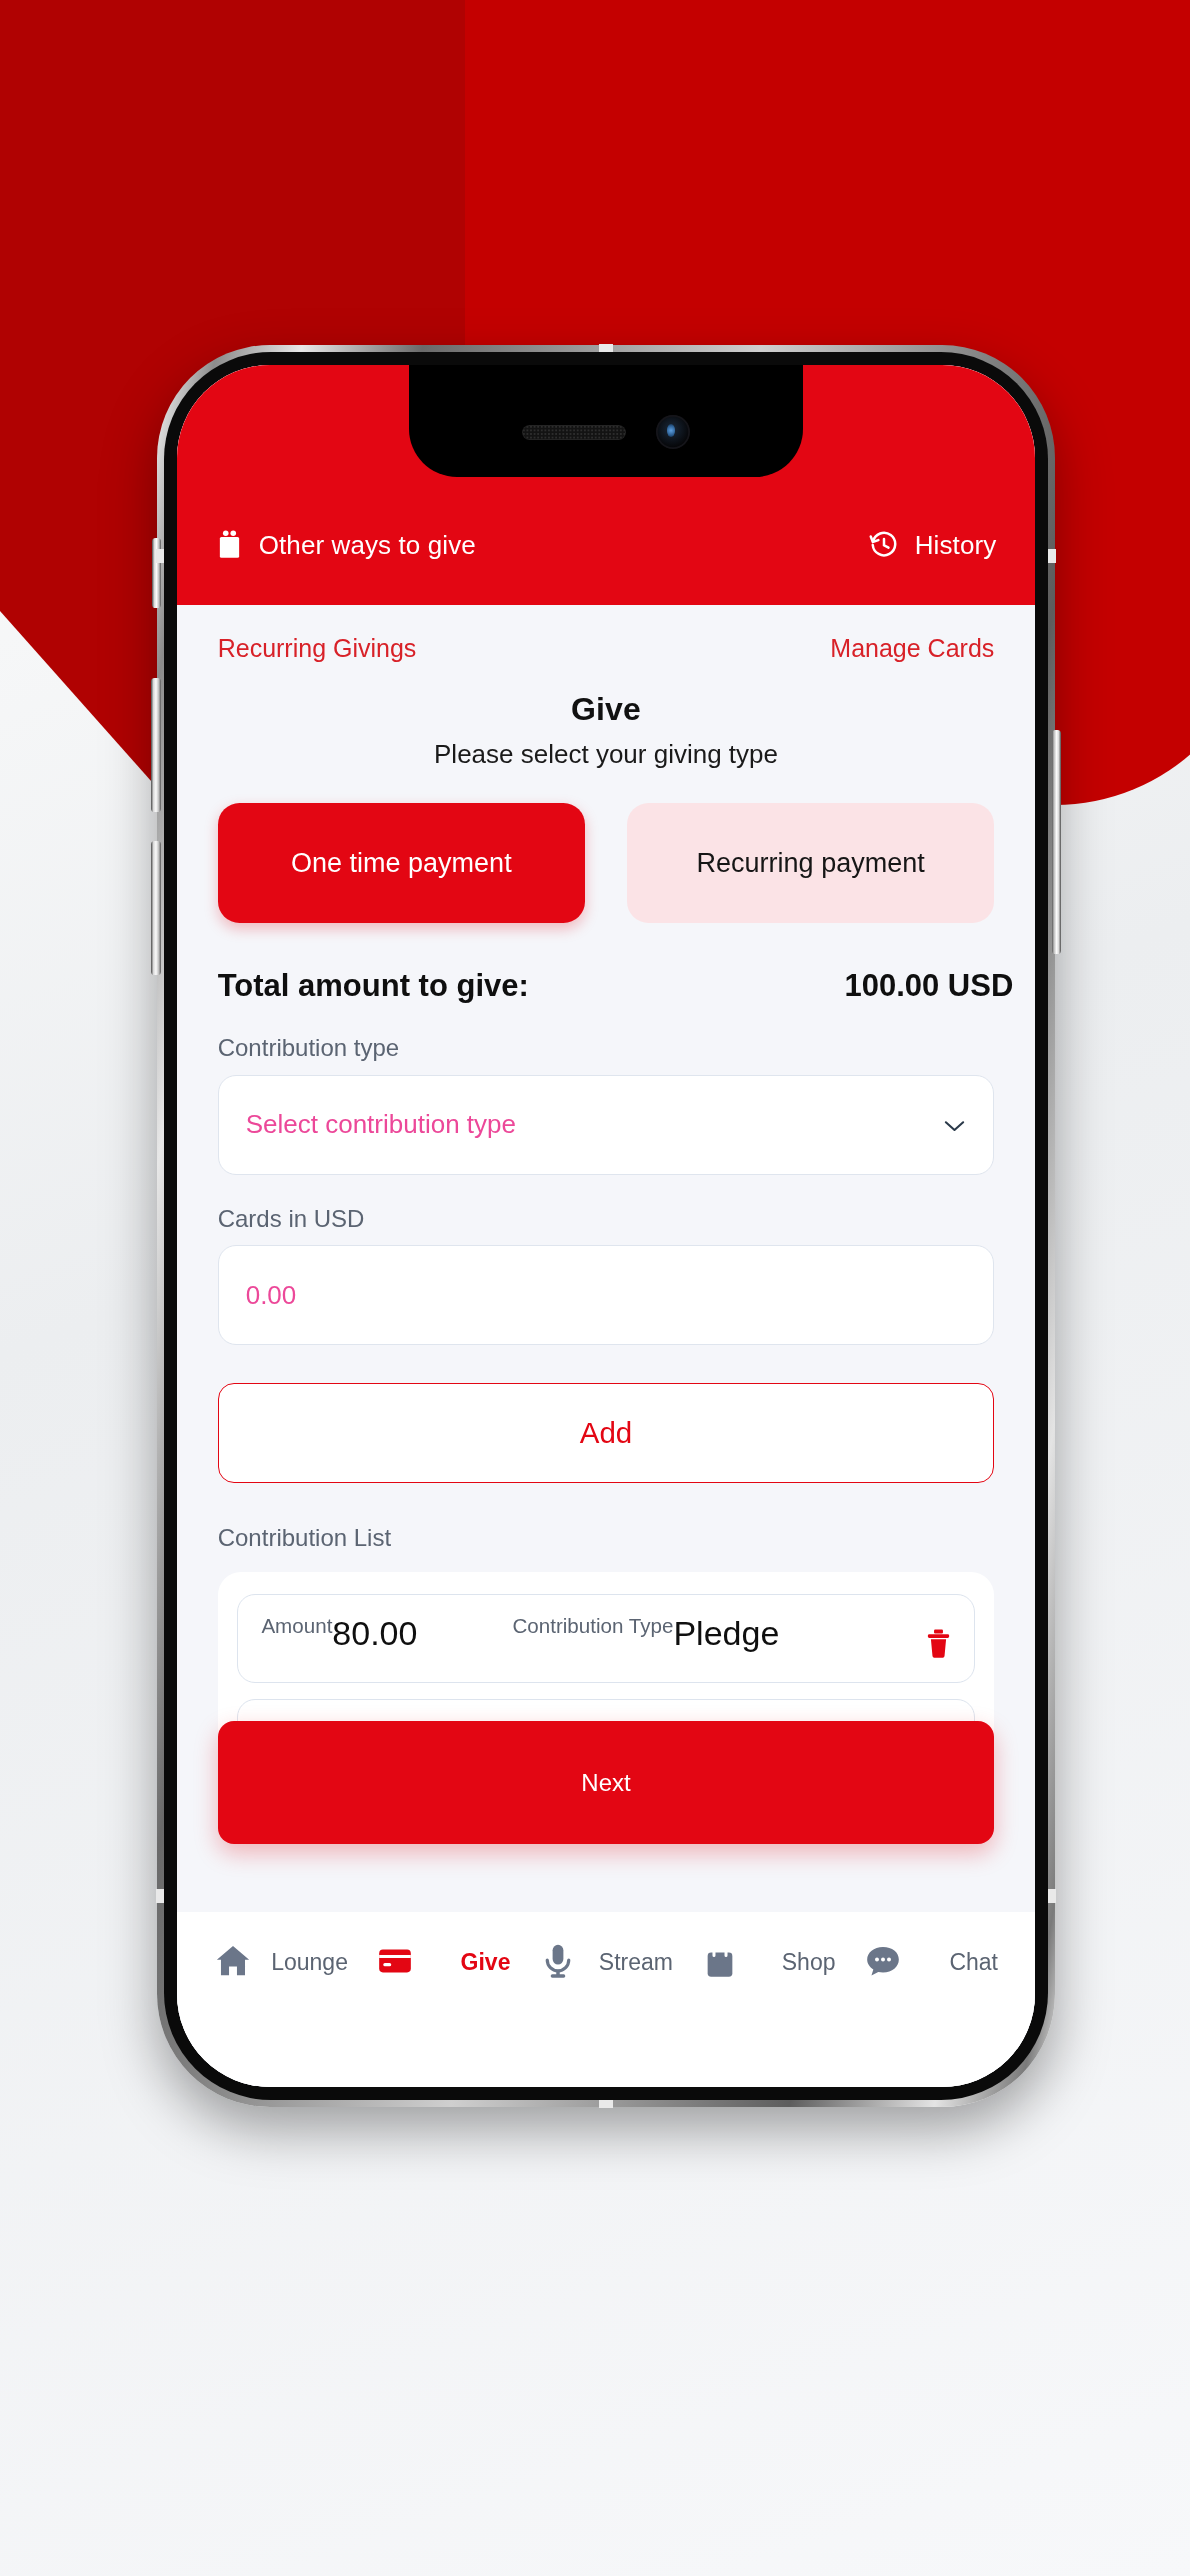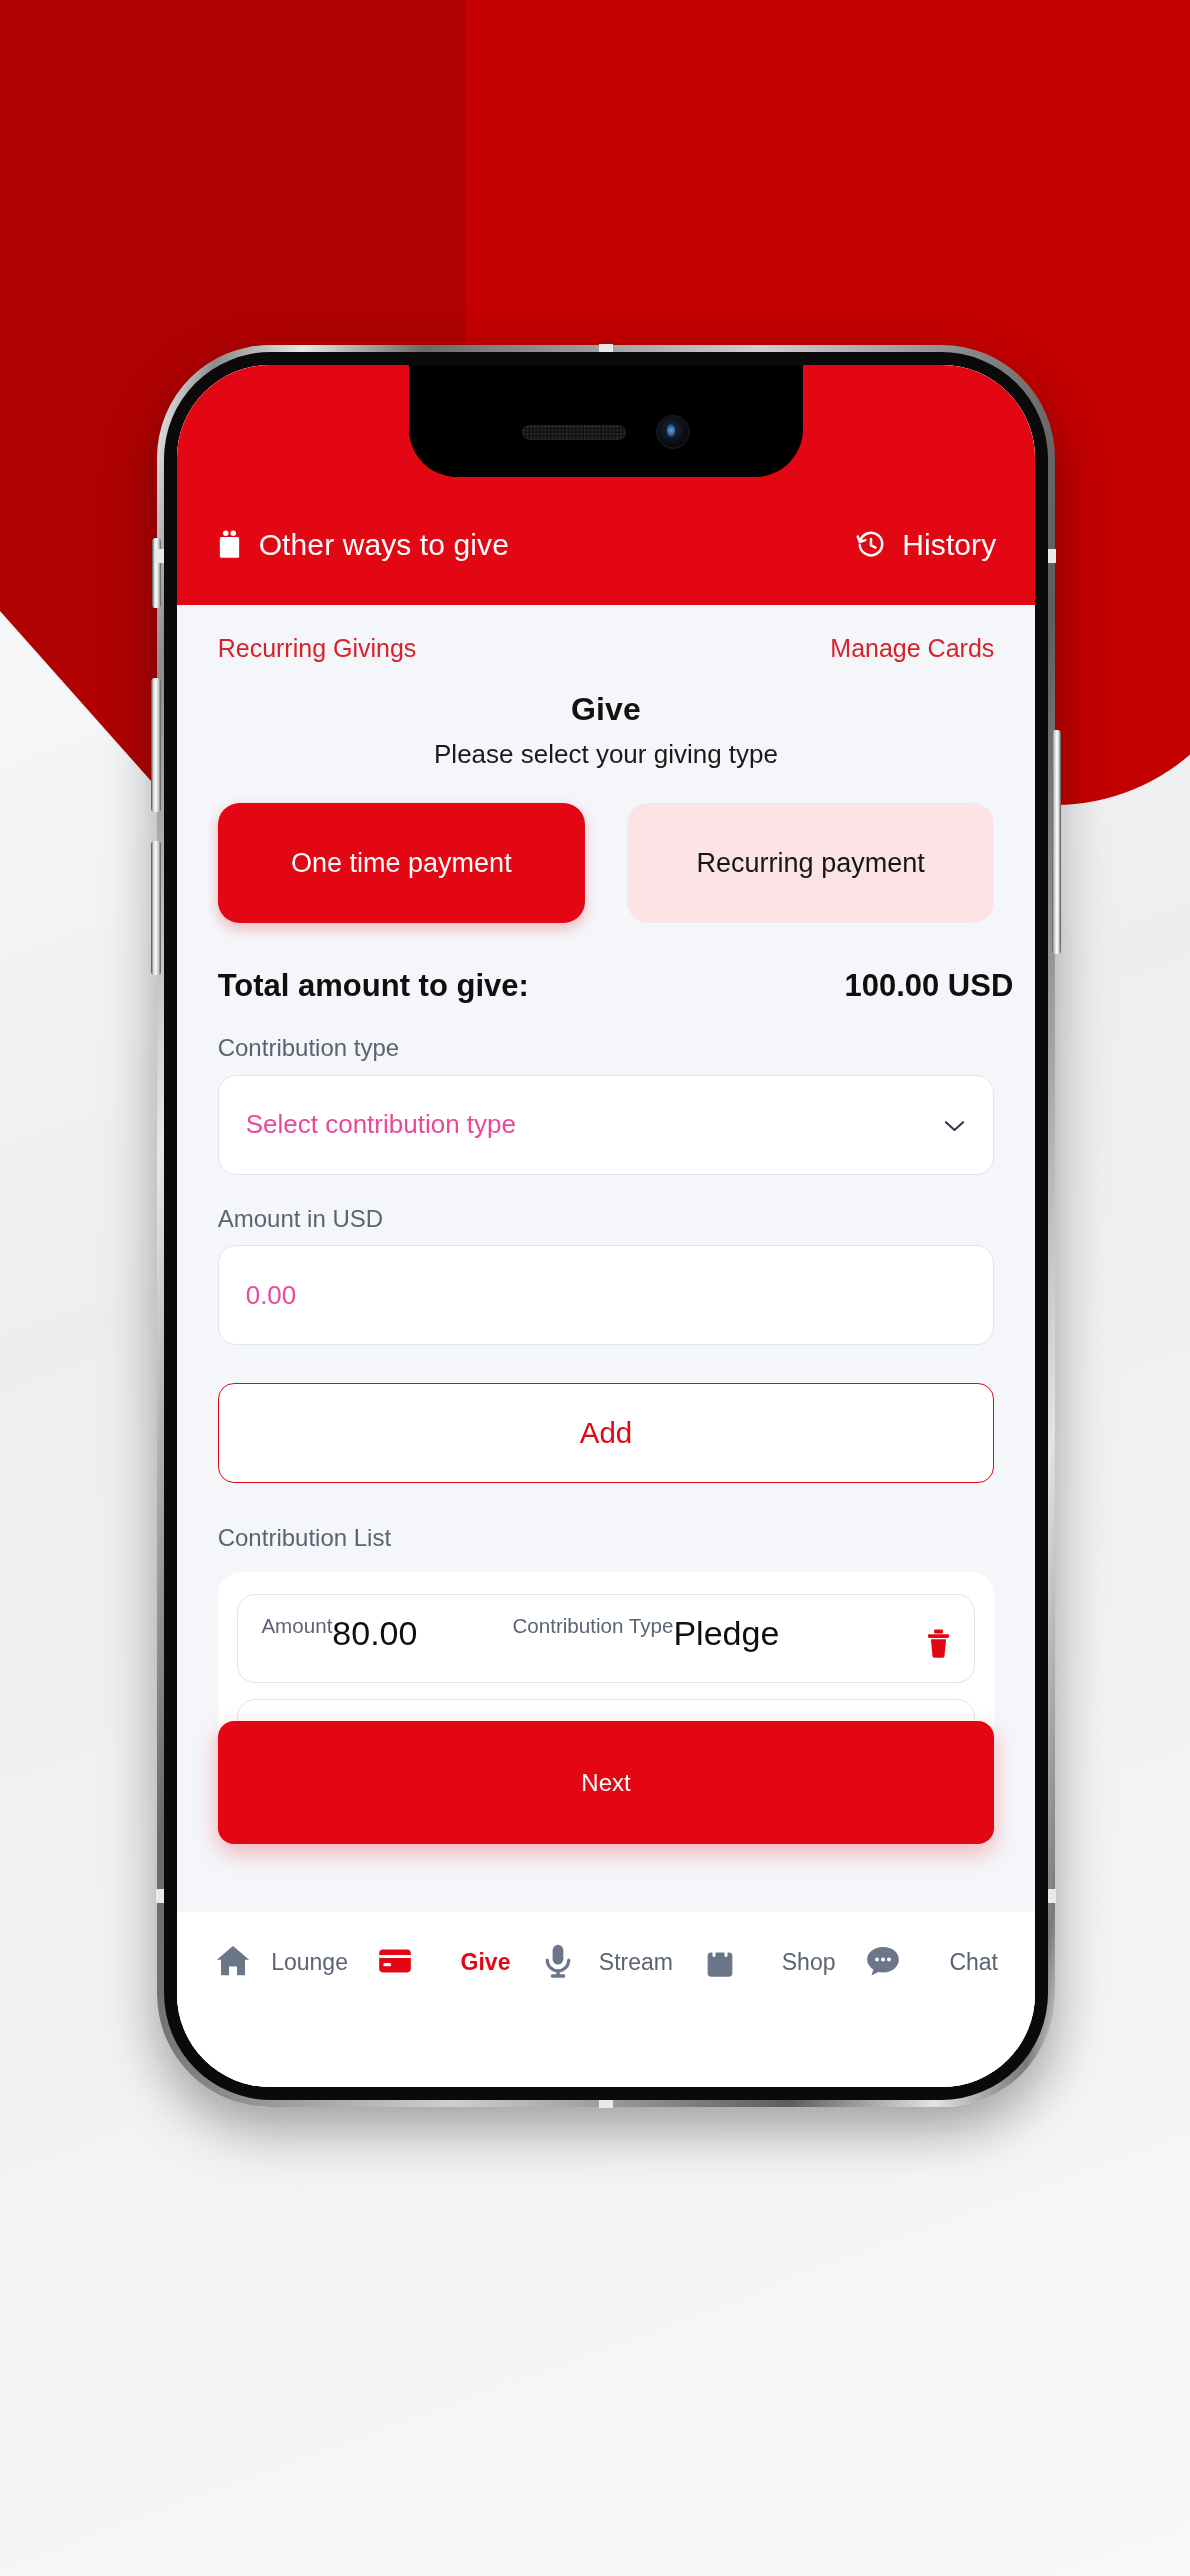--- a/index.html
+++ b/index.html
@@ -119,21 +119,21 @@
   .app { position: absolute; inset: 0; display: flex; flex-direction: column; background: #f5f6fa; }
 
   .app-header {
     background: #e30613;
     padding: 148px 39px 27px 39px;
     display: flex; align-items: center; justify-content: space-between;
     flex: 0 0 auto;
     height: 240px;
   }
   .hdr-left, .hdr-right { display: flex; align-items: center; gap: 16px; }
-  .hdr-label { color: #fff; font-size: 30px; letter-spacing: 0.1px; }
+  .hdr-label { color: #fff; font-size: 26px; letter-spacing: 0.1px; }
   .ico { display: inline-flex; align-items: center; justify-content: center; }
 
   .app-body { flex: 1 1 auto; position: relative; overflow: hidden; background: #f5f6fa; }
 
   .quick-row {
     display: flex; justify-content: space-between; align-items: center;
     padding: 29px 41px 5.4px 41px;
   }
   .quick-link { color: #d82128; font-size: 25px; }
 
@@ -302,21 +302,21 @@
             <span class="field-placeholder">Select contribution type</span>
             <span class="chev">
               <svg width="23" height="14.3" viewBox="0 0 24 14" fill="none" stroke="#2b3a4a" stroke-width="2.2" stroke-linecap="round" stroke-linejoin="round" aria-hidden="true">
                 <polyline points="3,3 12,11 21,3"></polyline>
               </svg>
             </span>
           </div>
         </div>
 
         <div class="field-group">
-          <div class="field-label">Amount in USD</div>
+          <div class="field-label">Cards in USD</div>
           <div class="field-box">
             <span class="field-placeholder">0.00</span>
           </div>
         </div>
 
         <div class="add-btn">Add</div>
 
         <div class="list-label">Contribution List</div>
 
         <div class="list-card">

